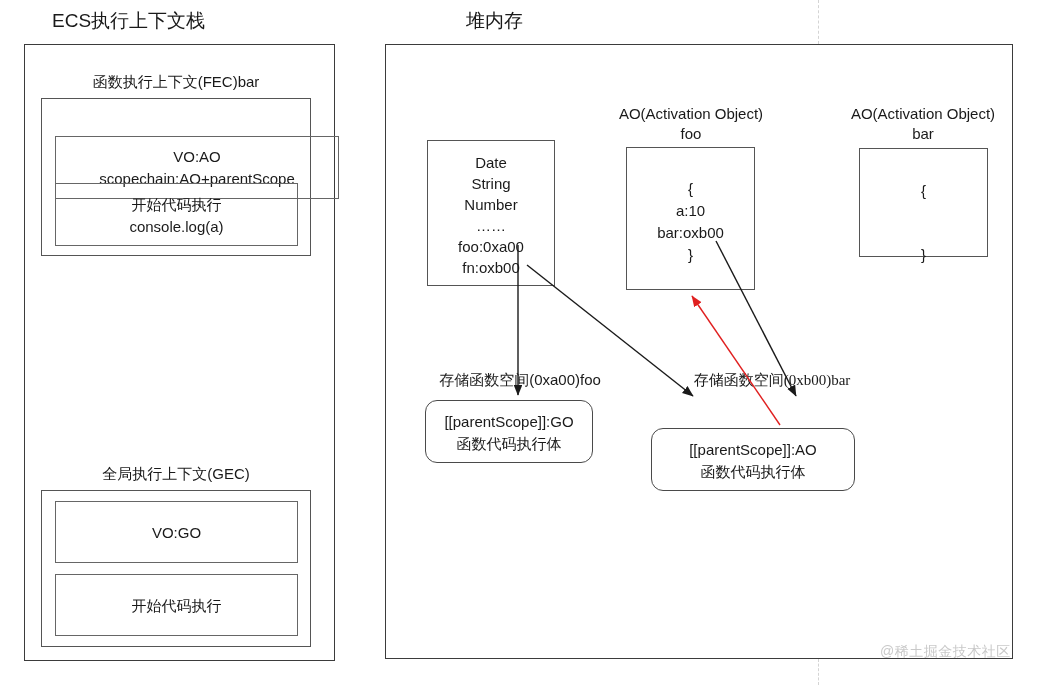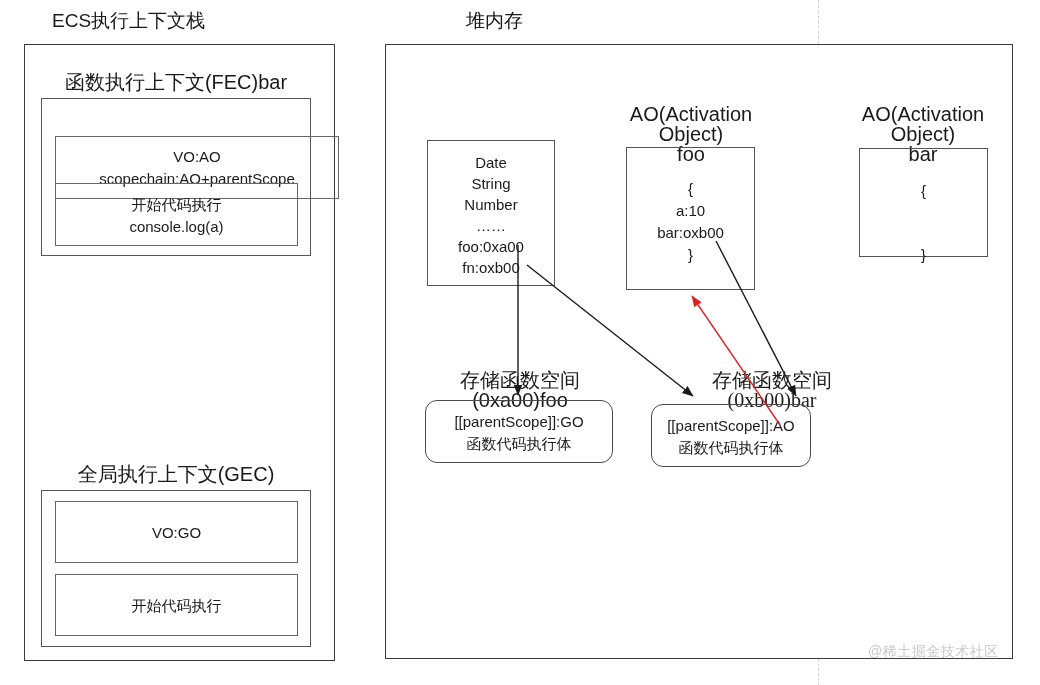--- a/index.html
+++ b/index.html
@@ -45,39 +45,40 @@
     right: 0;
     text-align: center;
     font-size: 15px;
     line-height: 22px;
     white-space: pre-line;
     color: #1a1a1a;
   }
   .caption {
     position: absolute;
     text-align: center;
-    font-size: 20px;
+    font-size: 15px;
     line-height: 20px;
     white-space: pre-line;
     color: #1a1a1a;
   }
   svg.overlay {
     position: absolute;
     left: 0;
     top: 0;
     width: 1040px;
     height: 685px;
     pointer-events: none;
   }
   .watermark {
     position: absolute;
     font-size: 14px;
     color: #c9c9c9;
     white-space: pre;
     letter-spacing: 0.5px;
+    margin-left: 12px;
   }
   .dashline {
     position: absolute;
     border-left: 1px dashed #d4d4d4;
     width: 0;
   }
 </style>
 </head>
 <body>
 
@@ -136,27 +137,27 @@
 
   <div class="caption" style="left:843px; top:104px; width:160px;">AO(Activation Object)
 bar</div>
   <div class="box" style="left:859px; top:148px; width:129px; height:109px;">
     <div class="celltext" style="top:26px; line-height:32px;">{
 
 }</div>
   </div>
 
   <div class="caption" style="left:418px; top:370px; width:204px;">存储函数空间(0xa00)foo</div>
-  <div class="rbox" style="left:425px; top:400px; width:188px; height:63px;">
+  <div class="rbox" style="left:425px; top:400px; width:168px; height:63px;">
     <div class="celltext" style="top:10px; line-height:22px;">[[parentScope]]:GO
 函数代码执行体</div>
   </div>
 
   <div class="caption" style="left:670px; top:370px; width:204px;font-family:Liberation Serif, serif;">存储函数空间(0xb00)bar</div>
-  <div class="rbox" style="left:651px; top:404px; width:160px; height:63px;">
+  <div class="rbox" style="left:651px; top:428px; width:204px; height:63px;">
     <div class="celltext" style="top:10px; line-height:22px;">[[parentScope]]:AO
 函数代码执行体</div>
   </div>
 
   <svg class="overlay" viewBox="0 0 1040 685" xmlns="http://www.w3.org/2000/svg">
     <defs>
       <marker id="ahBlack" markerWidth="9" markerHeight="9" refX="7.5" refY="3.2" orient="auto" markerUnits="strokeWidth">
         <path d="M0,0 L8,3.2 L0,6.4 z" fill="#1a1a1a"></path>
       </marker>
       <marker id="ahRed" markerWidth="9" markerHeight="9" refX="7.5" refY="3.2" orient="auto" markerUnits="strokeWidth">

